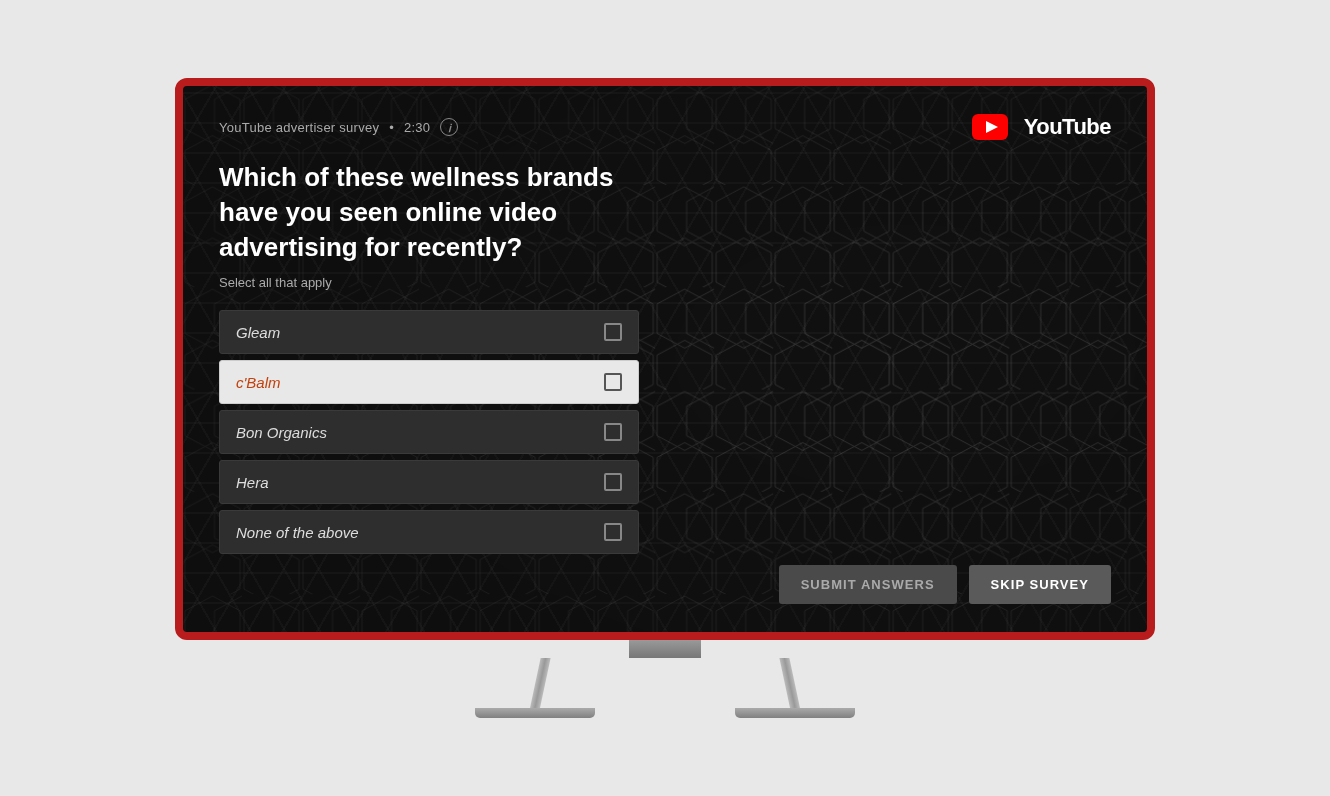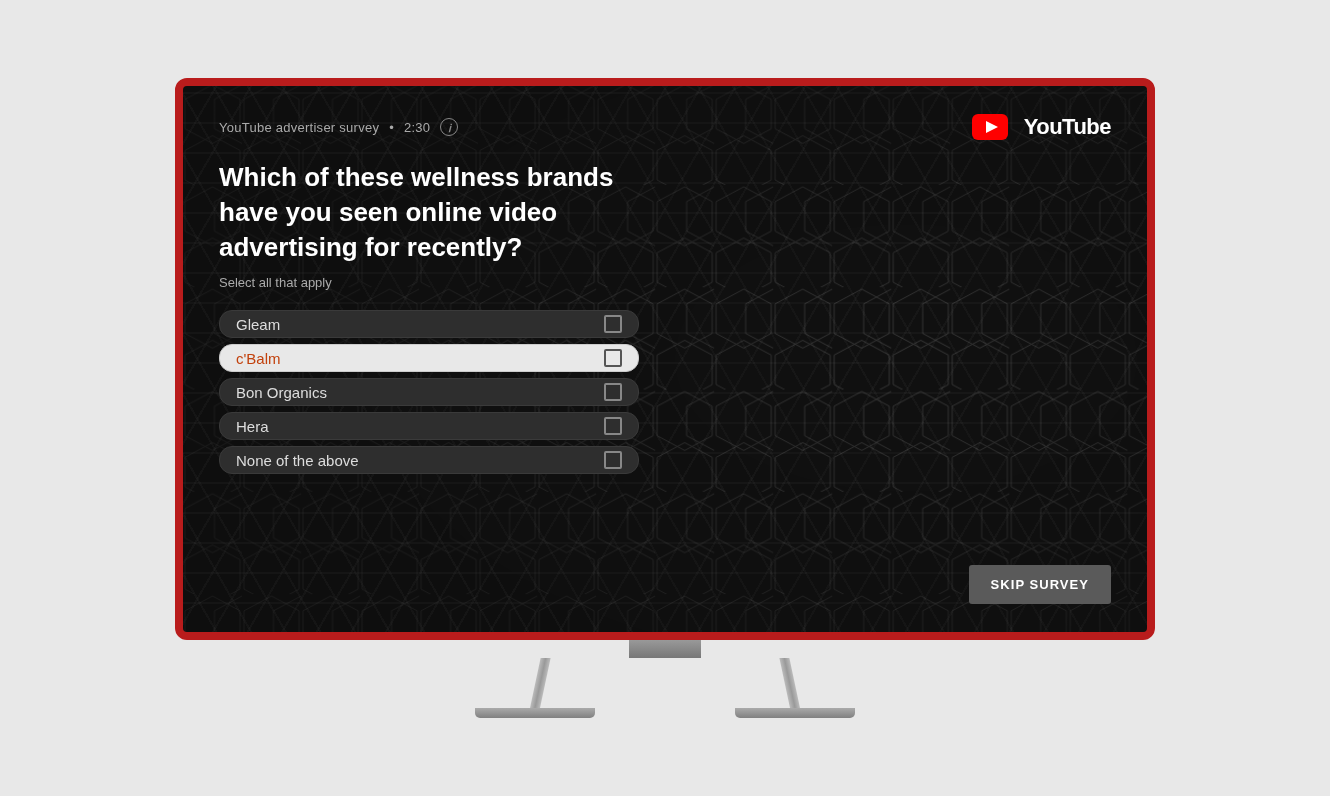--- a/index.html
+++ b/index.html
@@ -155,25 +155,26 @@
       display: flex;
       flex-direction: column;
       gap: 6px;
       max-width: 420px;
     }
 
     .option-item {
       display: flex;
       align-items: center;
       justify-content: space-between;
-      padding: 4px 16px;
-      border-radius: 13px;
+      padding: 12px 16px;
+      border-radius: 3px;
       cursor: pointer;
       background: #2e2e2e;
       border: 1px solid #3a3a3a;
+      font-style: italic;
     }
 
     .option-item.highlighted {
       background: #e8e8e8;
       border: 1px solid #ccc;
     }
 
     .option-item.highlighted .option-label {
       color: #c2410c;
     }
@@ -348,20 +349,21 @@
         </div>
 
         <div class="option-item">
           <span class="option-label">None of the above</span>
           <div class="option-checkbox"></div>
         </div>
 
       </div>
 
       <div class="bottom-row">
+        <button class="btn-submit">SUBMIT ANSWERS</button>
         <button class="btn-skip">SKIP SURVEY</button>
       </div>
     </div>
   </div>
 
   <div class="stand-area">
     <div class="stand-connector"></div>
     <div class="feet-row">
       <div class="foot-left-group">
         <div class="foot-stem foot-stem-angled-l"></div>

